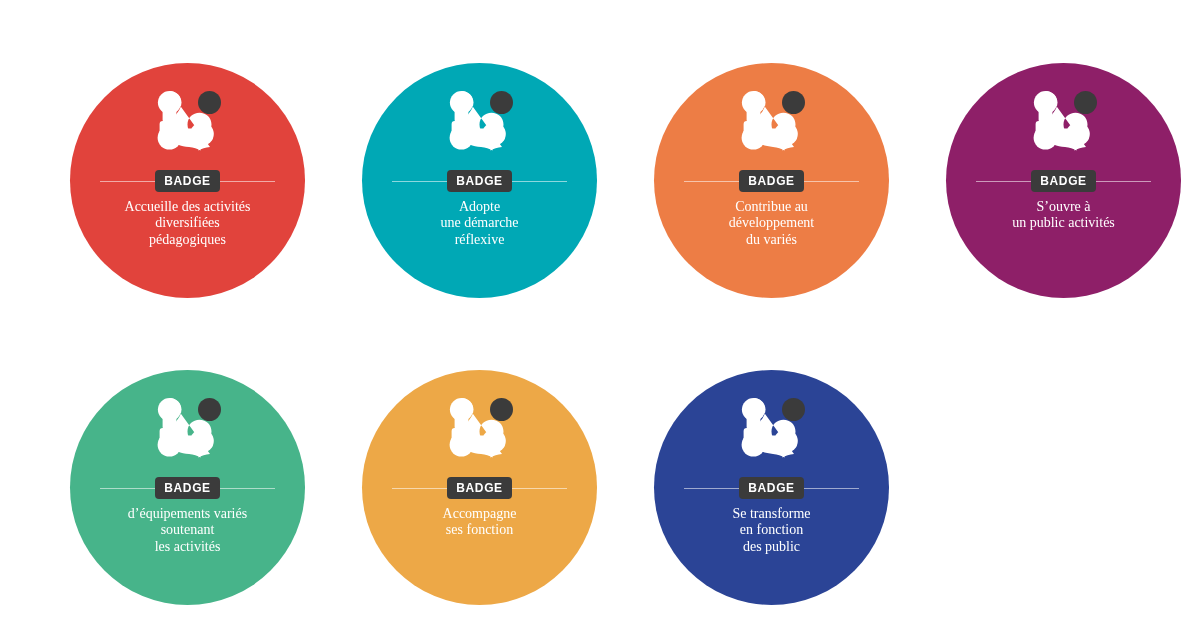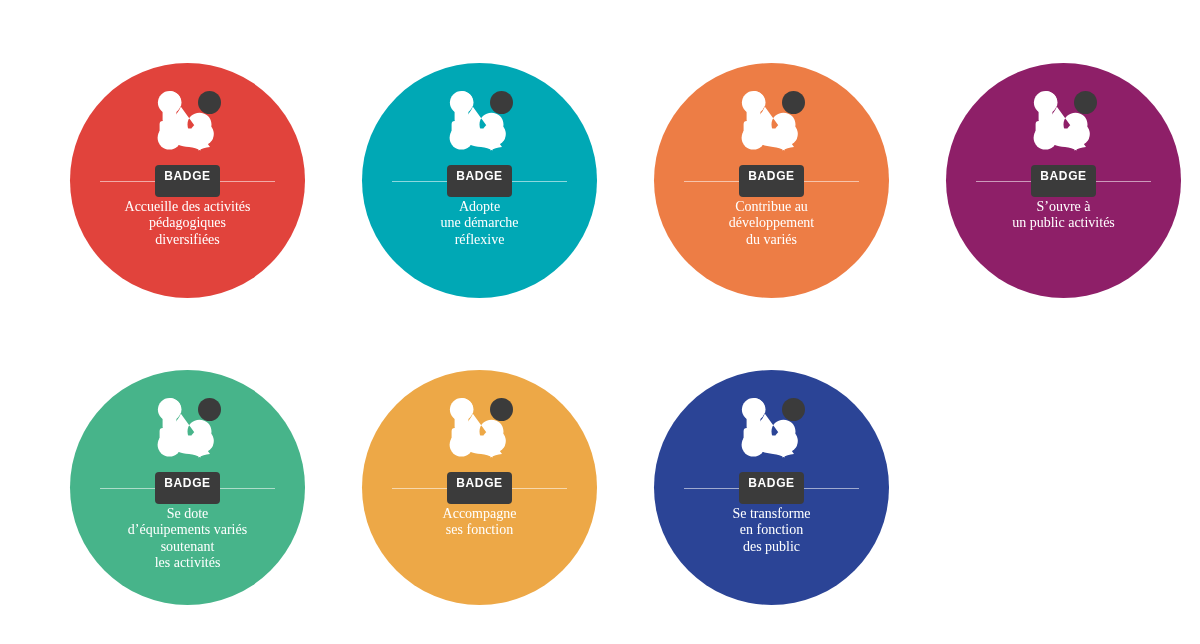--- a/index.html
+++ b/index.html
@@ -69,21 +69,21 @@
   .badge-pill {
     position: relative;
     z-index: 2;
     background: #3b3b3b;
     color: #ffffff;
     font-family: "Liberation Sans", sans-serif;
     font-weight: bold;
     font-size: 12px;
     letter-spacing: 0.6px;
     line-height: 1;
-    padding: 5px 9px 15px 9px;
+    padding: 5px 9px 5px 9px;
     border-radius: 4px;
   }
 
   
   .caption {
     position: relative;
     z-index: 3;
     margin-top: 6px;
     width: 270px;
     text-align: center;
@@ -114,22 +114,22 @@
           <circle cx="64.5" cy="15.5" r="11.5" fill="#3b3b3b"></circle>
         </svg>
       </div>
       <div class="badge-row">
         <span class="rule left"></span>
         <span class="rule right"></span>
         <span class="badge-pill">BADGE</span>
       </div>
       <div class="caption">
         <span class="line">Accueille des activités</span>
+        <span class="line">diversifiées</span>
         <span class="line">pédagogiques</span>
-        <span class="line">diversifiées</span>
       </div>
     </div>
     <div class="badge-circle" style="left: 362px; top: 63px; background: rgb(0, 168, 181);">
       <div class="logo">
         <svg viewBox="0 0 86 78" xmlns="http://www.w3.org/2000/svg" aria-hidden="true">
           <g fill="#ffffff">
             <path d="M24.5 4 C31.3 4 36.5 9.1 36.5 15.6 C36.5 20.2 34.0 23.6 31.6 26.8 C29.0 30.3 27.6 33.6 27.6 38.4 L27.6 49.0 C27.6 53.4 29.2 55.8 32.6 57.4 C36.0 59.0 40.0 59.4 44.0 60.0 C48.6 60.7 52.4 61.6 55.6 63.4 L55.6 52.8 C52.2 51.2 49.0 49.4 46.6 47.0 C44.0 44.4 42.5 41.3 42.5 37.4 C42.5 30.9 47.7 25.8 54.5 25.8 C61.3 25.8 66.5 30.9 66.5 37.4 C66.5 41.3 65.0 44.4 62.4 47.0 C60.0 49.4 56.8 51.2 53.4 52.8 L53.4 63.4 C56.6 61.6 60.4 60.7 65.0 60.0 L65.0 60.0 C65.0 60.0 65.0 60.0 65.0 60.0 Z"></path>
             <circle cx="24.5" cy="15.6" r="11.6"></circle>
             <rect x="17.6" y="14" width="13.8" height="26" rx="6.9"></rect>
             <path d="M17.6 34 h19.6 a3 3 0 0 1 3 3 v14 a6 6 0 0 1 -6 6 h-13.6 a6 6 0 0 1 -6 -6 v-14 a3 3 0 0 1 3 -3 z"></path>
@@ -216,21 +216,20 @@
           </g>
           <circle cx="64.5" cy="15.5" r="11.5" fill="#3b3b3b"></circle>
         </svg>
       </div>
       <div class="badge-row">
         <span class="rule left"></span>
         <span class="rule right"></span>
         <span class="badge-pill">BADGE</span>
       </div>
       <div class="caption">
-        <span class="line">Se dote</span>
         <span class="line">d’équipements variés</span>
         <span class="line">soutenant</span>
         <span class="line">les activités</span>
       </div>
     </div>
     <div class="badge-circle" style="left: 362px; top: 370px; background: rgb(237, 168, 71);">
       <div class="logo">
         <svg viewBox="0 0 86 78" xmlns="http://www.w3.org/2000/svg" aria-hidden="true">
           <g fill="#ffffff">
             <path d="M24.5 4 C31.3 4 36.5 9.1 36.5 15.6 C36.5 20.2 34.0 23.6 31.6 26.8 C29.0 30.3 27.6 33.6 27.6 38.4 L27.6 49.0 C27.6 53.4 29.2 55.8 32.6 57.4 C36.0 59.0 40.0 59.4 44.0 60.0 C48.6 60.7 52.4 61.6 55.6 63.4 L55.6 52.8 C52.2 51.2 49.0 49.4 46.6 47.0 C44.0 44.4 42.5 41.3 42.5 37.4 C42.5 30.9 47.7 25.8 54.5 25.8 C61.3 25.8 66.5 30.9 66.5 37.4 C66.5 41.3 65.0 44.4 62.4 47.0 C60.0 49.4 56.8 51.2 53.4 52.8 L53.4 63.4 C56.6 61.6 60.4 60.7 65.0 60.0 L65.0 60.0 C65.0 60.0 65.0 60.0 65.0 60.0 Z"></path>

